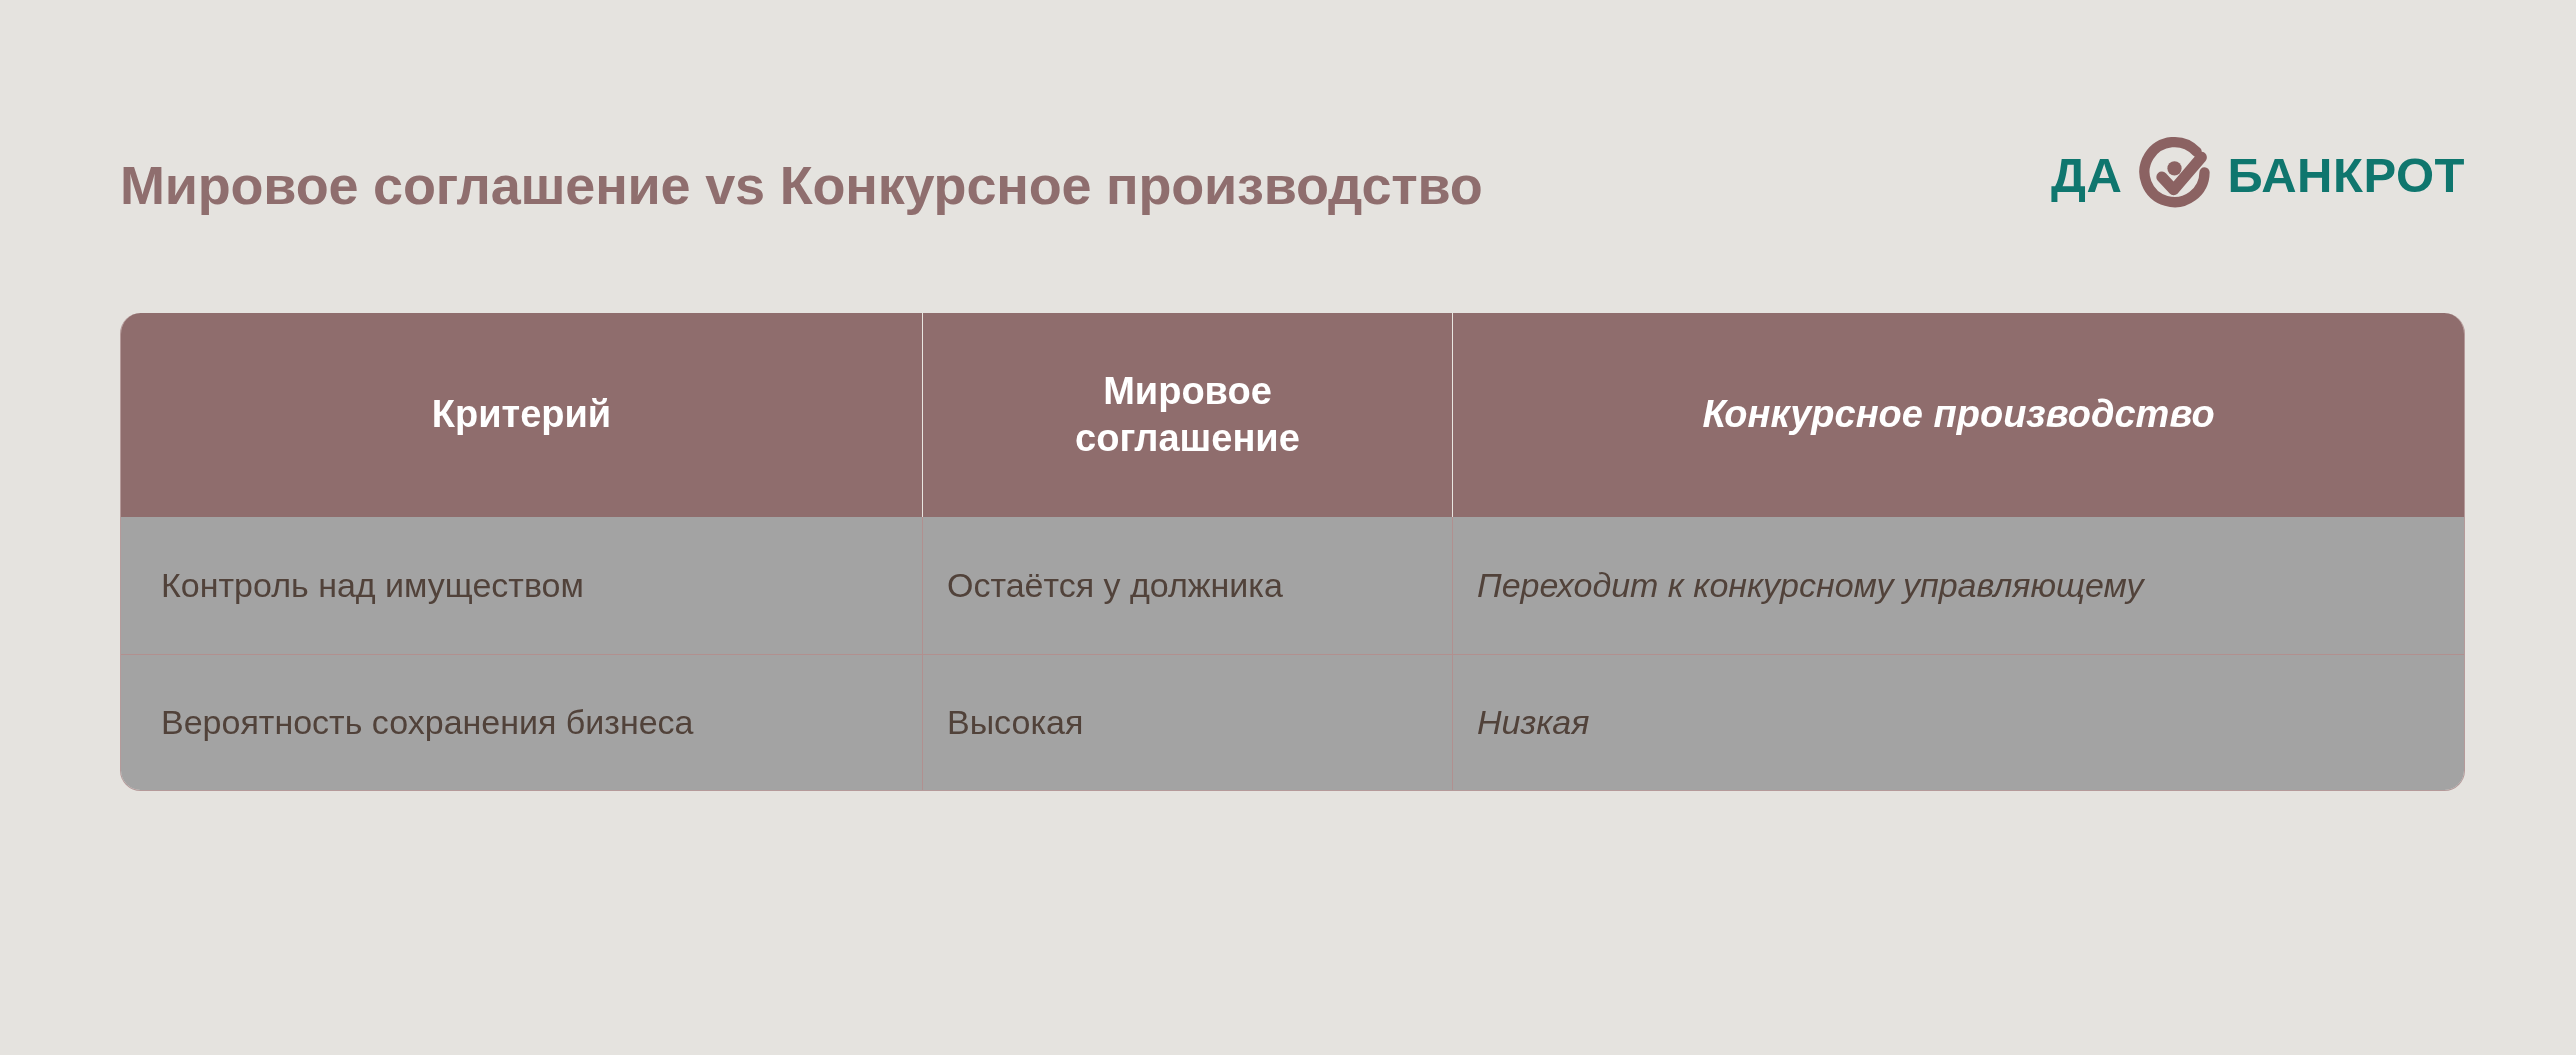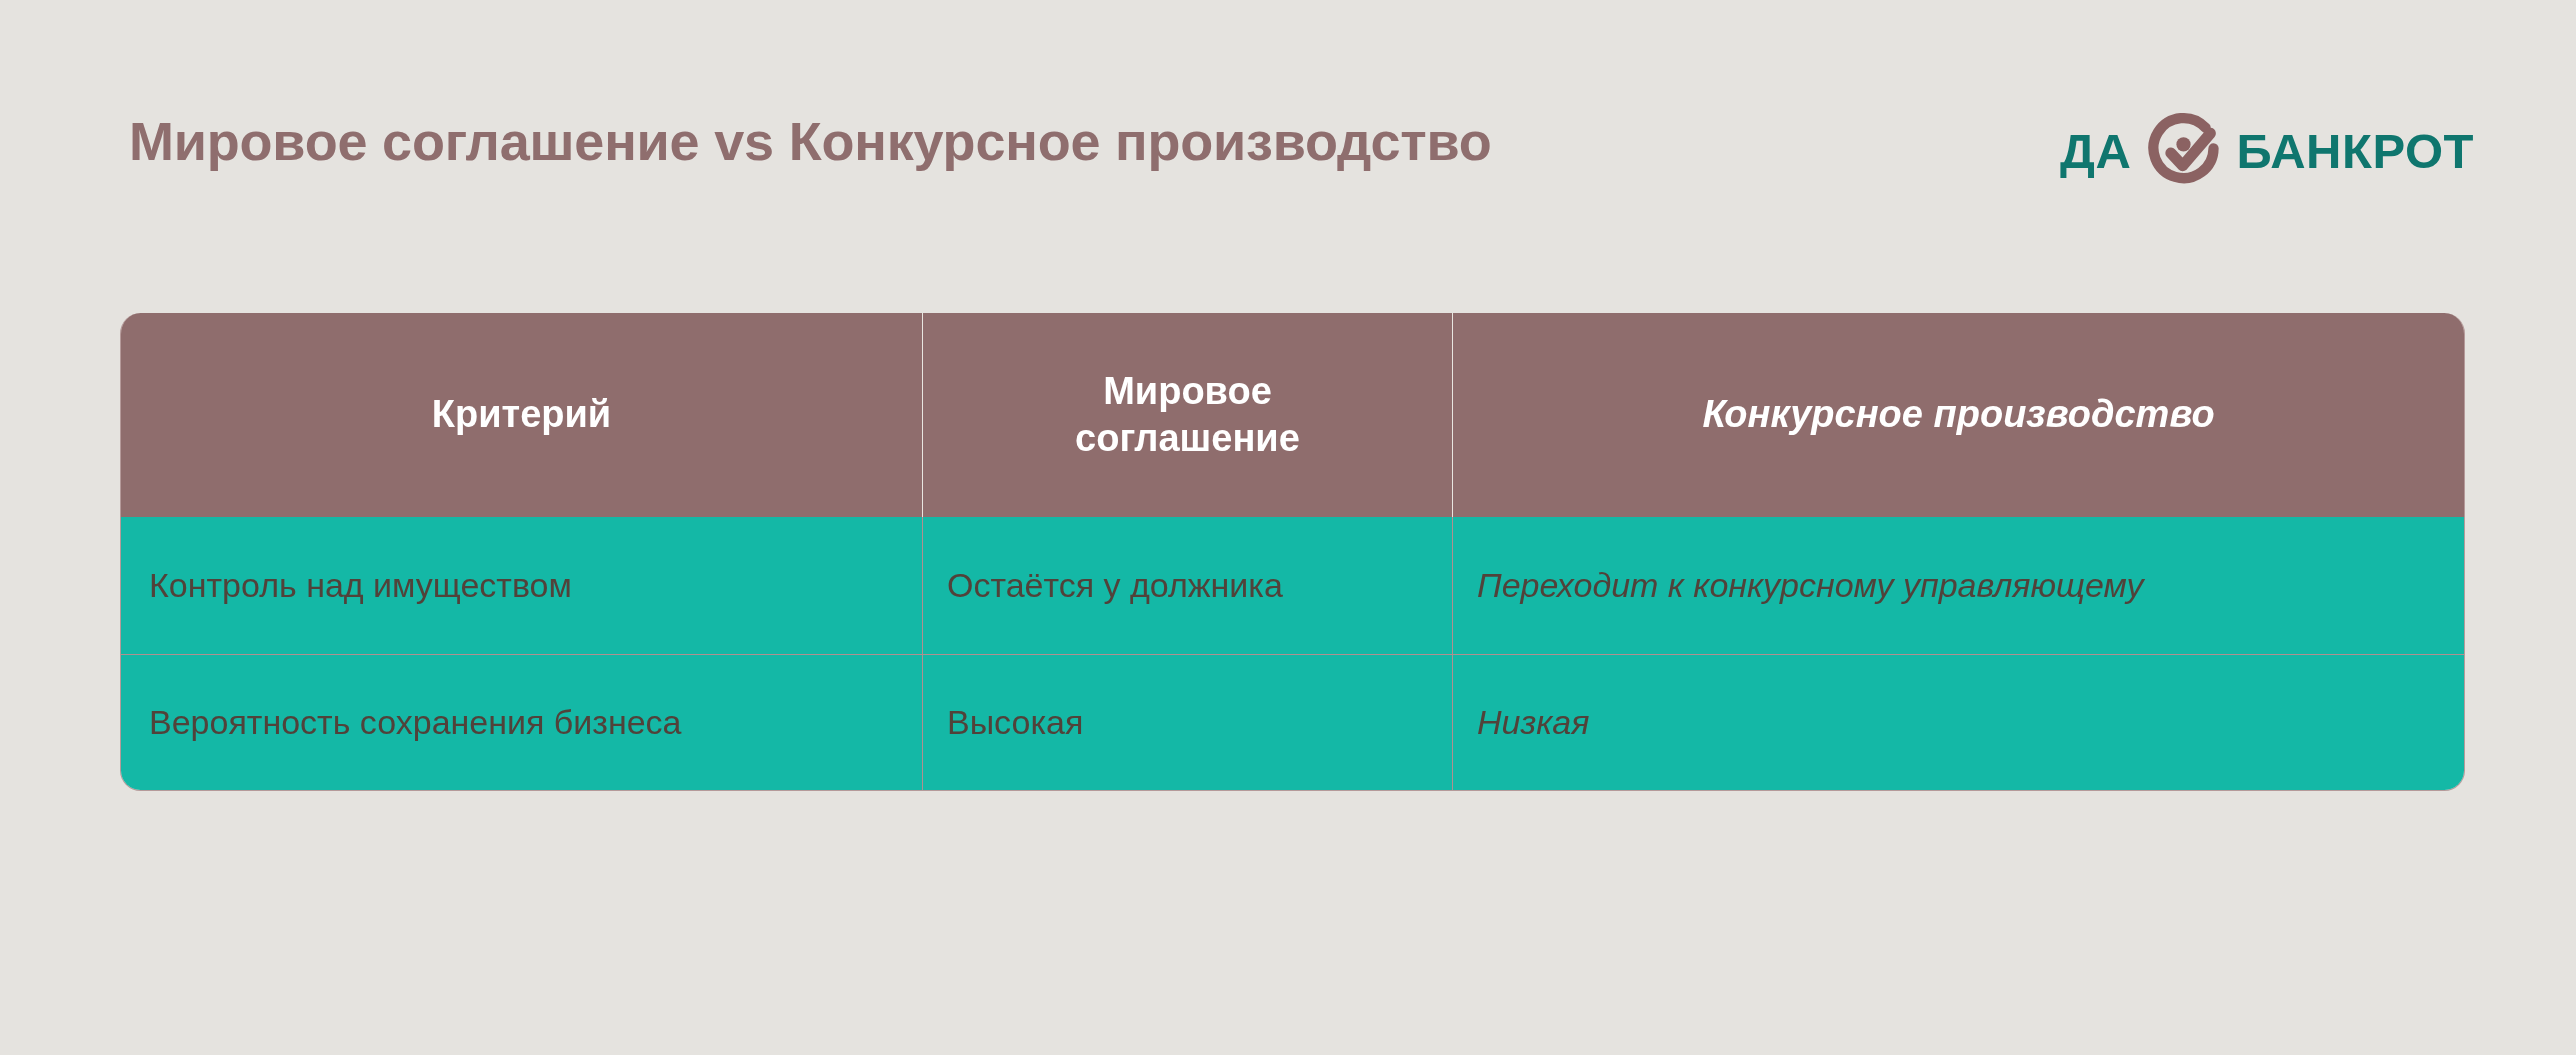--- a/index.html
+++ b/index.html
@@ -18,26 +18,26 @@
   .page {
     position: relative;
     width: 2576px;
     height: 1055px;
     box-sizing: border-box;
   }
 
   
   .topbar {
     position: absolute;
-    left: 129px;
+    left: 120px;
     top: 112px;
     width: 2345px;
     height: 103px;
     display: flex;
-    align-items: flex-start;
+    align-items: flex-end;
     justify-content: space-between;
   }
 
   .page-title {
     font-size: 54px;
     font-weight: 700;
     color: #8f6e6e;
     letter-spacing: -0.2px;
     white-space: nowrap;
     line-height: 1.1;
@@ -97,21 +97,21 @@
     align-items: center;
     justify-content: center;
     text-align: center;
   }
   .t-head .t-cell.c1,
   .t-head .t-cell.c2 {
     border-right: 1.9px solid #e9e6e1;
   }
 
   .t-body-row {
-    background: #14b8a6;
+    background: #a3a3a3;
     border-top: 0.9px solid #b1908f;
   }
   .t-body-row.first { border-top: none; }
 
   .t-body-row .t-cell {
     color: #51423a;
     font-size: 34px;
     font-weight: 400;
     line-height: 1.3;
     display: flex;
@@ -119,21 +119,21 @@
     justify-content: flex-start;
     text-align: left;
   }
   .t-body-row .t-cell.c1,
   .t-body-row .t-cell.c2 {
     border-right: 0.9px solid #b1908f;
   }
 
   .t-cell { box-sizing: border-box; }
 
-  .c1 { width: 802px; flex: 0 0 802px; padding: 0 28px; }
+  .c1 { width: 802px; flex: 0 0 802px; padding: 0 40px; }
   .c2 { width: 530px; flex: 0 0 530px; padding: 0 24px; }
   .c3 { flex: 1 1 auto; padding: 0 24px; font-style: italic; }
 
   .r1 { height: 137px; }
   .r2 { height: 136px; }
   .r3 { height: 140px; }
 
   .hdr-line { display: block; }
 </style>
 </head>

